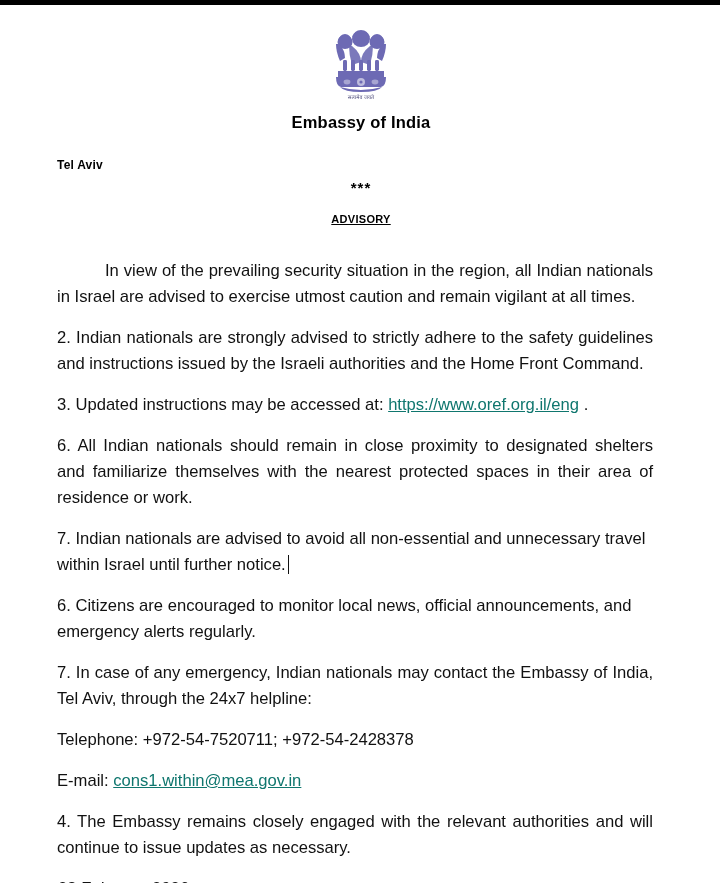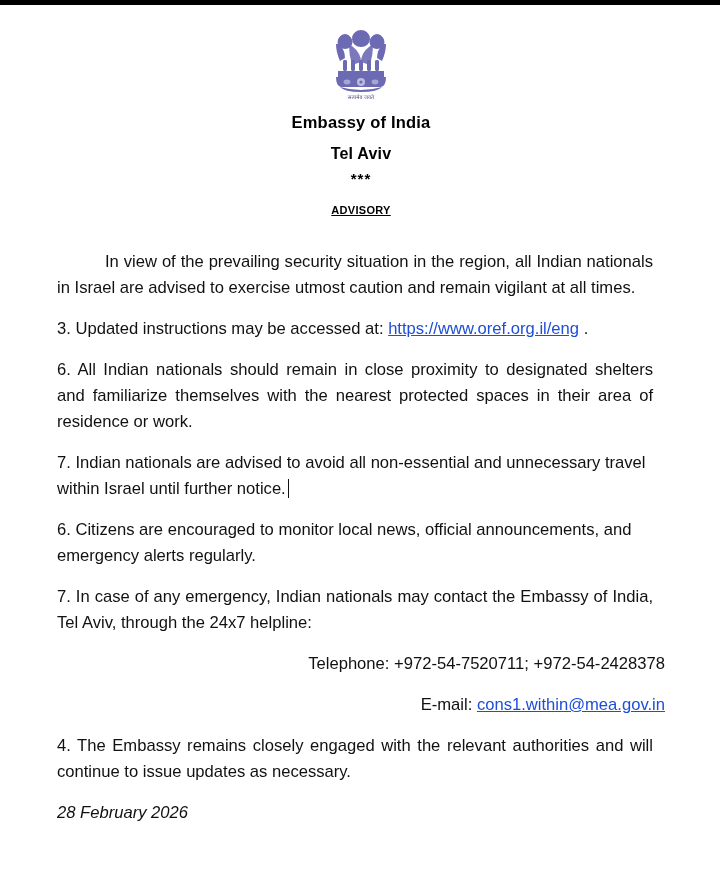--- a/index.html
+++ b/index.html
@@ -40,25 +40,25 @@
     display: inline-block;
   }
   .org-name {
     text-align: center;
     font-size: 16.5px;
     font-weight: bold;
     letter-spacing: 0.2px;
     margin-top: 11px;
   }
   .org-city {
-    text-align: center;
-    font-size: 16px;
+    text-align: left;
+    font-size: 12px;
     font-weight: bold;
     letter-spacing: 0.2px;
-    margin-top: 13px;
+    margin-top: 26px;
   }
   .stars {
     text-align: center;
     font-size: 15px;
     font-weight: bold;
     letter-spacing: 1px;
     margin-top: 9px;
     line-height: 14px;
   }
   .doc-title {
@@ -83,33 +83,33 @@
   p.para.lead {
     text-indent: 48px;
   }
   p.para.plain {
     text-align: left;
   }
   p.contact {
     margin: 0 0 15px 0;
     font-size: 16.6px;
     line-height: 26px;
-    text-align: right;
+    text-align: left;
     color: #111111;
   }
   p.signoff {
     margin: 0 0 11px 0;
     font-size: 16.6px;
     line-height: 26px;
     font-style: italic;
     text-align: left;
     color: #111111;
   }
   a.link {
-    color: #1d4ed8;
+    color: #0f766e;
     text-decoration: underline;
   }
   .caret {
     display: inline-block;
     width: 1px;
     height: 19px;
     background: #111111;
     vertical-align: -4px;
     margin-left: 2px;
   }
@@ -164,20 +164,21 @@
 
     <div class="org-name">Embassy of India</div>
     <div class="org-city">Tel Aviv</div>
     <div class="stars">***</div>
     <div class="doc-title">ADVISORY</div>
 
     <div class="body-block">
 
       <p class="para lead">In view of the prevailing security situation in the region, all Indian nationals in Israel are advised to exercise utmost caution and remain vigilant at all times.</p>
 
+      <p class="para">2. Indian nationals are strongly advised to strictly adhere to the safety guidelines and instructions issued by the Israeli authorities and the Home Front Command.</p>
 
       <p class="para plain">
         <span>3. Updated instructions may be accessed at: </span><a class="link" href="#">https://www.oref.org.il/eng</a><span> .</span>
       </p>
 
       <p class="para">6. All Indian nationals should remain in close proximity to designated shelters and familiarize themselves with the nearest protected spaces in their area of residence or work.</p>
 
       <p class="para plain"><span>7. Indian nationals are advised to avoid all non-essential and unnecessary travel within Israel until further notice.</span><span class="caret"></span></p>
 
       <p class="para plain">6. Citizens are encouraged to monitor local news, official announcements, and emergency alerts regularly.</p>

